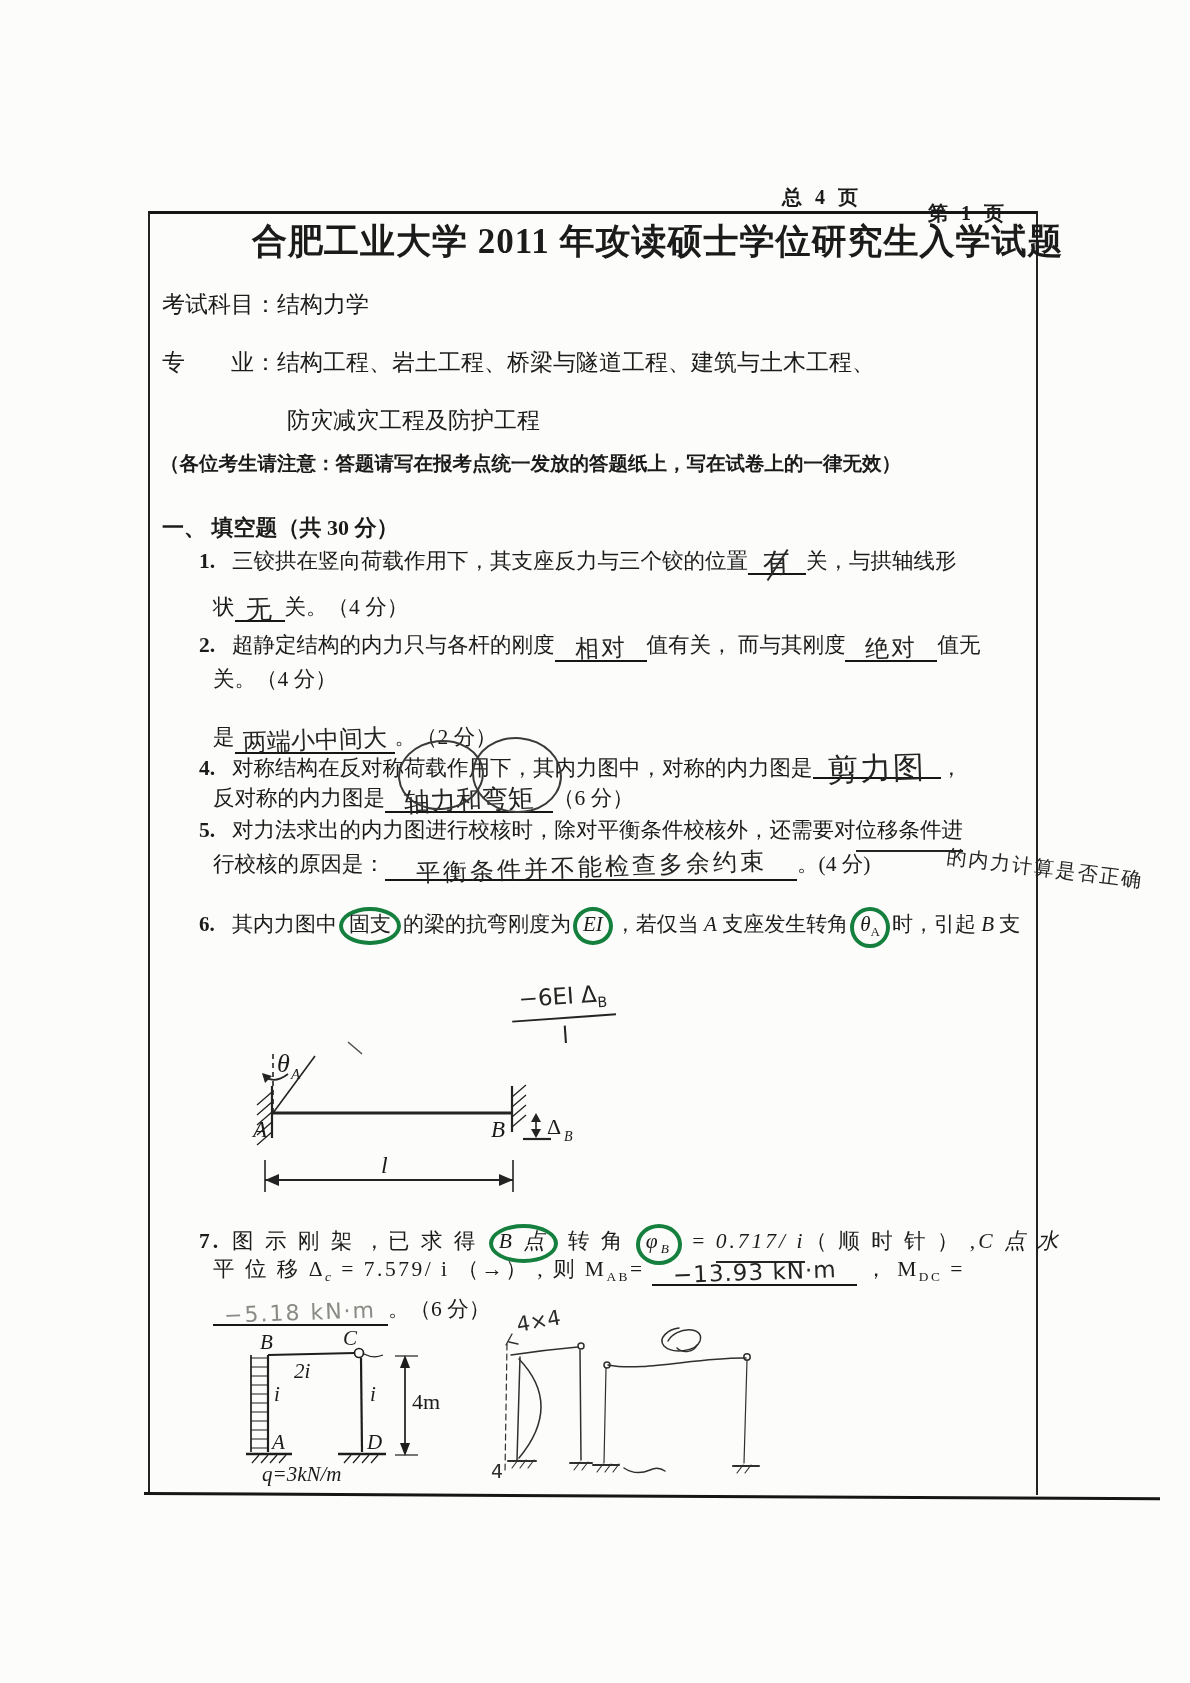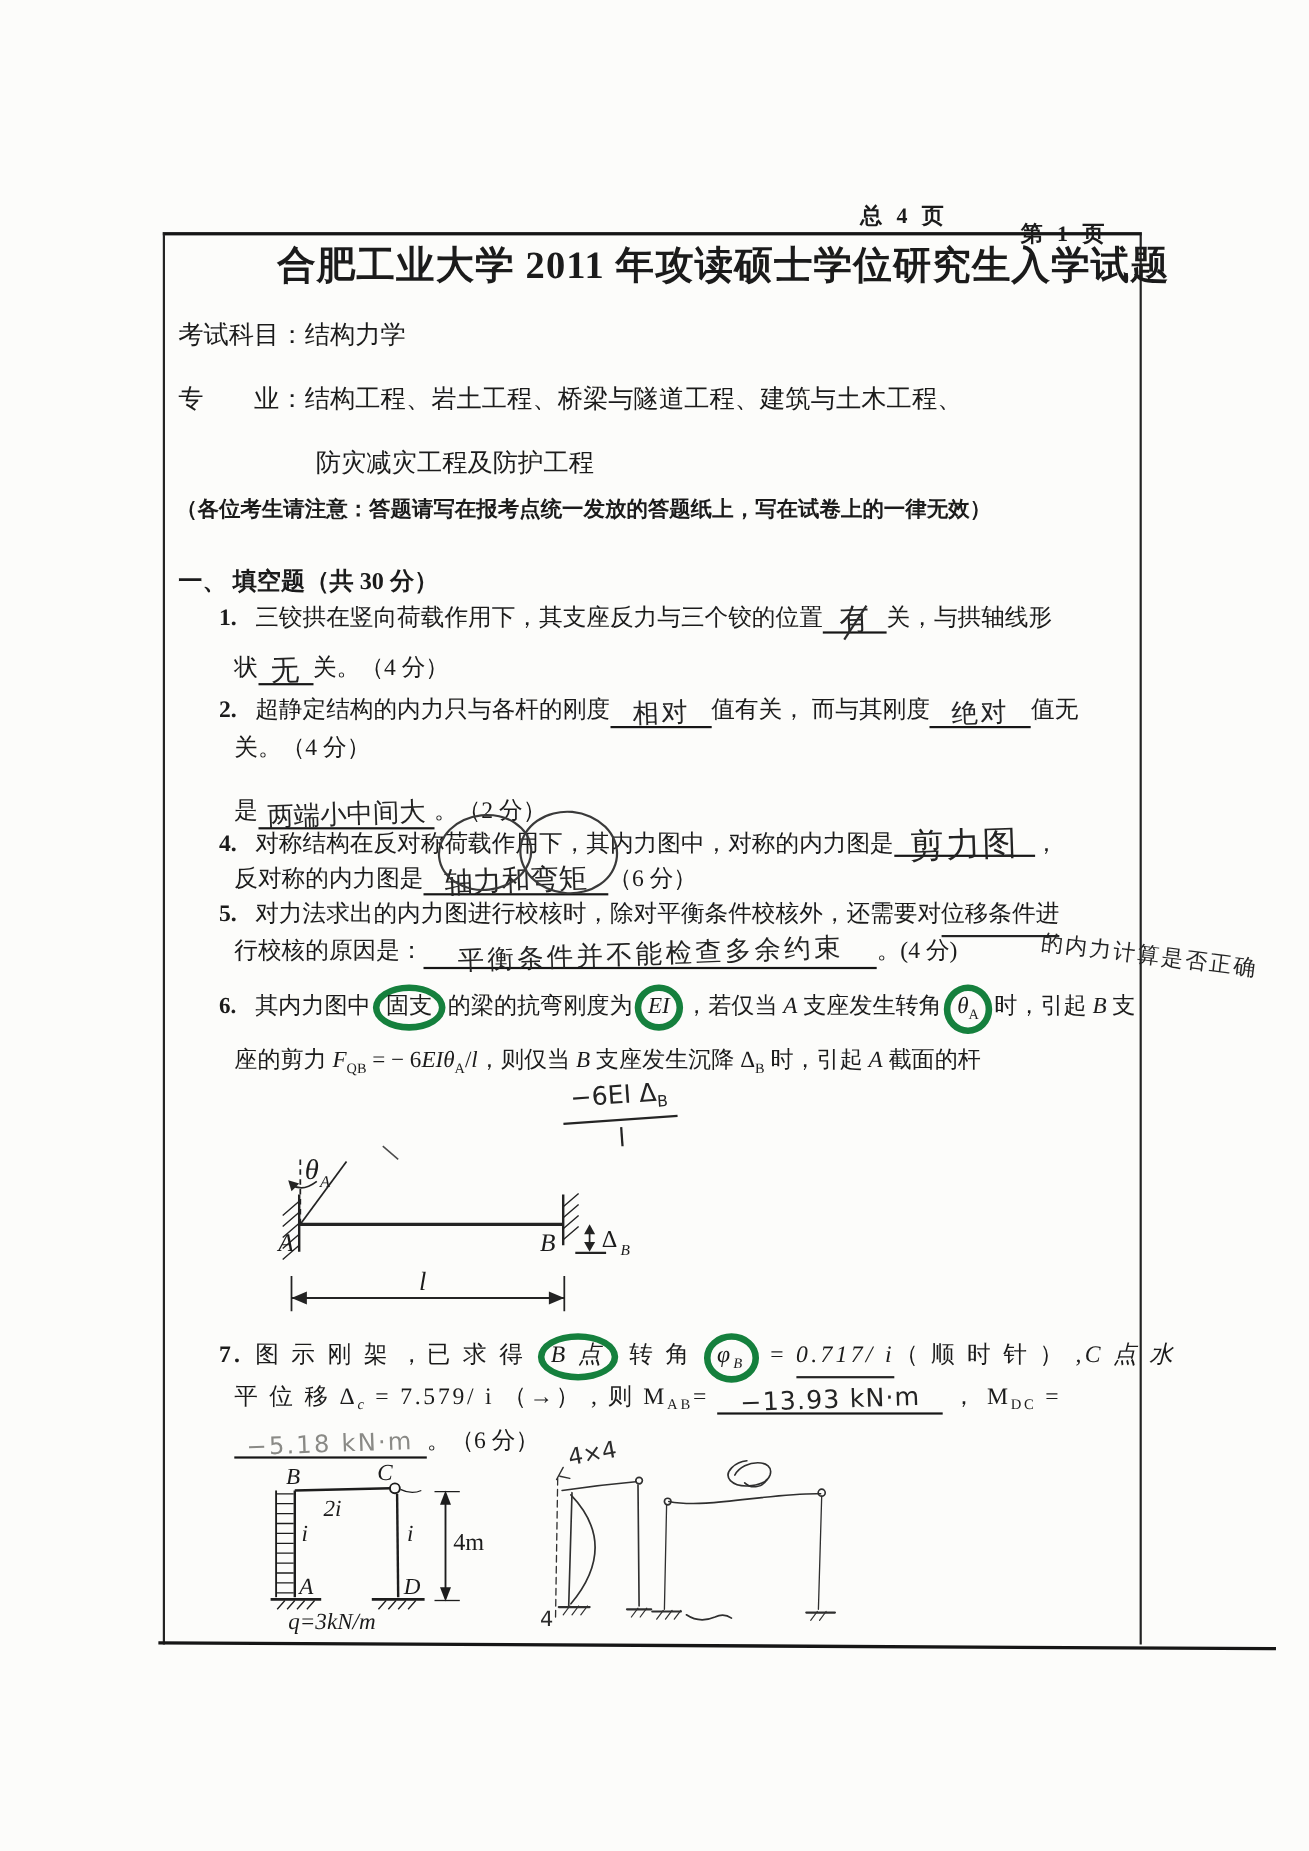--- a/index.html
+++ b/index.html
@@ -11,22 +11,22 @@
   .it { font-style:italic; }
   sub { font-size:0.62em; }
   .qno { display:inline-block; width:33px; }
   .blank { display:inline-block; border-bottom:2px solid #161616; text-align:center;
            height:24px; vertical-align:-4px; }
   .hw { font-family:"DejaVu Sans", sans-serif; color:#242424; display:inline-block;
         font-size:24px; transform:rotate(-2deg); letter-spacing:2px; line-height:1; }
   .hw-strike { position:relative; }
   .hw-strike::after { content:""; position:absolute; left:-4px; right:-4px; top:55%;
         border-top:2px solid #2b2b2b; transform:rotate(-55deg); }
-  .cir { display:inline-block; border:6px solid #15803d; border-radius:50%;
-         padding:0 6px 3px; margin:0 2px; }
+  .cir { display:inline-block; border:4px solid #15803d; border-radius:50%;
+         padding:0 6px 3px; margin:12px 2px; }
   .uline { border-bottom:2px solid #242424; padding-bottom:8px; }
   .border-frame { position:absolute; left:148px; top:211px; width:886px; height:1281px;
          border-left:2px solid #232323; border-top:3px solid #161616; border-right:2px solid #232323; }
   .bottom-rule { position:absolute; left:144px; top:1492px; width:1016px;
          border-top:3px solid #161616; transform:rotate(0.3deg); transform-origin:left center; }
   .scribble { position:absolute; border:2px solid #3a3a3a; border-radius:50%; }
   .diag { position:absolute; }
   .hwfrac { font-family:"DejaVu Sans", sans-serif; font-size:23px; color:#242424; text-align:center; }
   .hwfrac .num { border-bottom:2px solid #242424; padding:0 8px 3px; }
   .hwfrac .den { padding-top:2px; }
@@ -88,23 +88,20 @@
   <div class="ln t" style="left:199px; top:817px;">
     <span class="qno b">5.</span><span>对力法求出的内力图进行校核时，除对平衡条件校核外，还需要对</span><span class="uline">位移条件进</span>
   </div>
   <div class="ln t" style="left:213px; top:851px;">
     <span>行校核的原因是：</span><span class="blank" style="width:412px;"><span class="hw" style="letter-spacing:3px;">平衡条件并不能检查多余约束</span></span><span>。(4 分)</span>
   </div>
   <div class="ln hw hw-tail" style="left:946px; top:858px;">的内力计算是否正确</div>
 
   <div class="ln" style="left:199px; top:895px; font-size:21px;">
     <span class="qno b">6.</span><span>其内力图中</span><span class="cir">固支</span><span>的梁的抗弯刚度为</span><span class="cir it">EI</span><span>，若仅当 </span><span class="it">A</span><span> 支座发生转角</span><span class="cir"><span class="it">θ</span><sub>A</sub></span><span>时，引起 </span><span class="it">B</span><span> 支</span>
-  </div>
-  <div class="ln" style="left:213px; top:950px; font-size:21px;">
-    <span>座的剪力 </span><span class="it">F</span><sub>QB</sub><span> = − 6</span><span class="it">EIθ</span><sub>A</sub><span>/</span><span class="it">l</span><span>，则仅当 </span><span class="it">B</span><span> 支座发生沉降 Δ</span><sub>B</sub><span> 时，引起 </span><span class="it">A</span><span> 截面的杆</span>
   </div>
 
   <div class="ln hwfrac" style="left:512px; top:982px; transform:rotate(-4deg);">
     <div class="num"><span>−6EI Δ</span><sub>B</sub></div>
     <div class="den">l</div>
   </div>
 
   <svg class="diag" style="left:195px; top:1040px;" width="420" height="158" viewBox="0 0 420 158">
     <g stroke="#232323" stroke-width="1.6" fill="none">
       <path d="M153,2 l14,12" stroke="#4a4a4a" stroke-width="1.4"></path>

